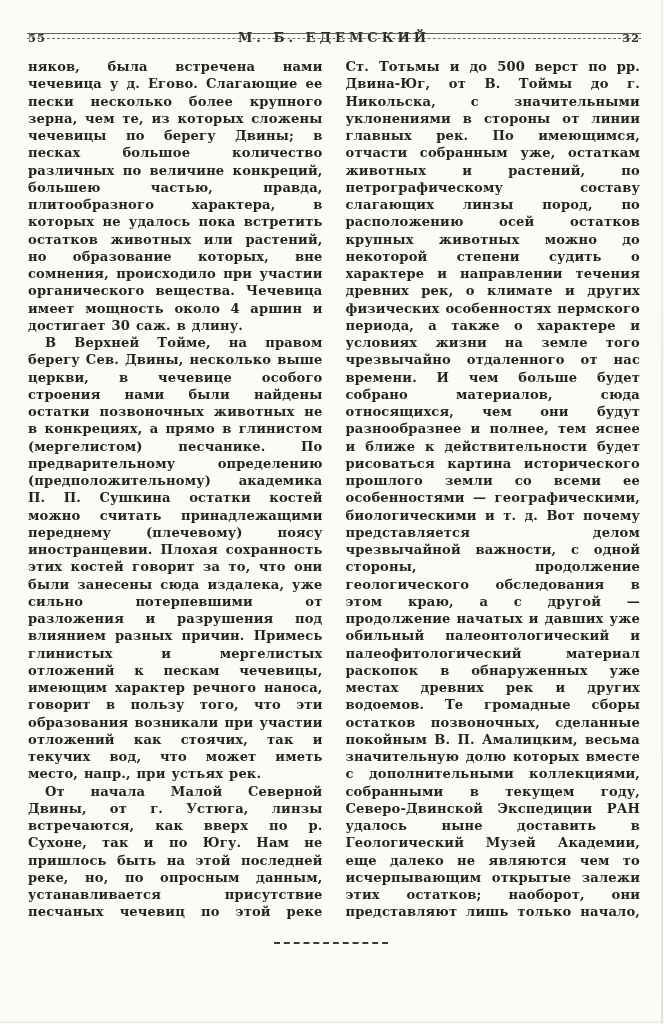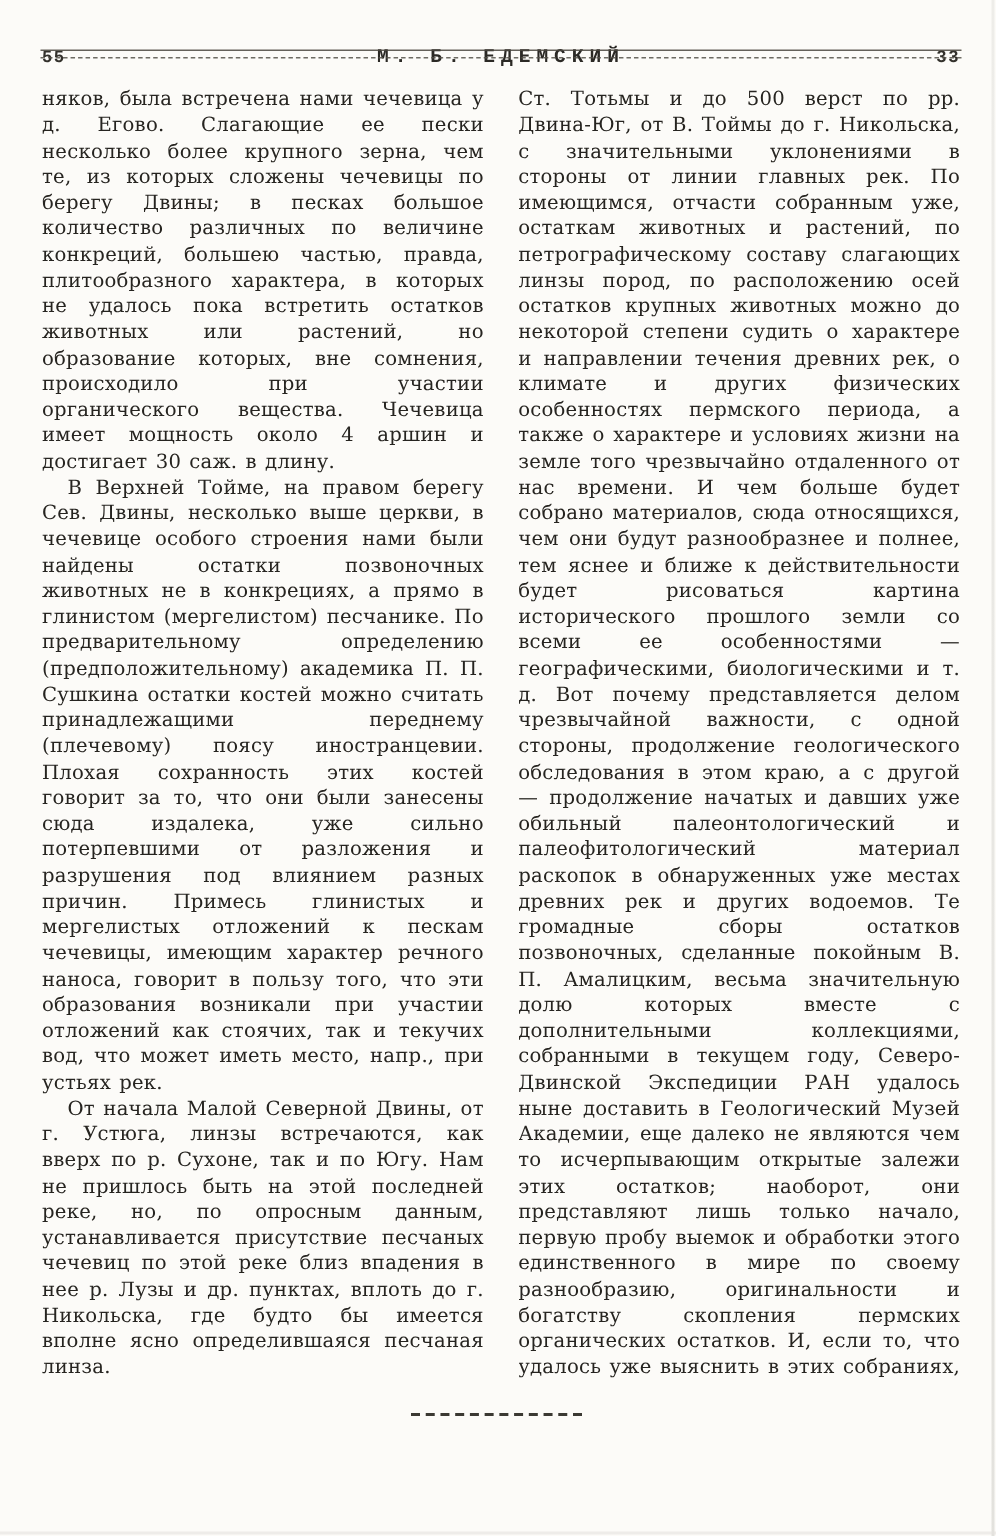--- a/index.html
+++ b/index.html
@@ -35,21 +35,20 @@
   }
   .header {
     position: absolute;
     top: 14px;
     left: 28px;
     right: 24px;
     height: 18px;
     display: flex;
     align-items: baseline;
     justify-content: space-between;
-    font-family: Liberation Mono, monospace;
   }
   .page-num {
     font-size: 11.5px;
     font-weight: bold;
     letter-spacing: 1px;
     color: #33312c;
   }
   .running-title {
     font-size: 13px;
     font-weight: bold;
@@ -69,20 +68,21 @@
     opacity: .85;
   }
   .columns {
     position: absolute;
     top: 58px;
     left: 28px;
     right: 24px;
     height: 862px;
     display: flex;
     gap: 23px;
+    font-weight: bold;
   }
   .col {
     flex: 1 1 0;
     overflow: hidden;
   }
   .col p {
     margin: 0;
     font-size: 13.1px;
     line-height: 17.25px;
     text-align: justify;
@@ -102,21 +102,21 @@
   }
 </style>
 </head>
 <body>
 
 <div class="page">
 
   <div class="header">
     <span class="page-num">55</span>
     <span class="running-title">М. Б. ЕДЕМСКИЙ</span>
-    <span class="page-num">33</span>
+    <span class="page-num">32</span>
   </div>
 
   <div class="header-rule"></div>
 
   <div class="columns">
 
     <div class="col">
       <p>няков, была встречена нами чечевица у д. Егово. Слагающие ее пески несколько более крупного зерна, чем те, из которых сложены чечевицы по берегу Двины; в песках большое количество различных по величине конкреций, большею частью, правда, плитообразного характера, в которых не удалось пока встретить остатков животных или растений, но образование которых, вне сомнения, происходило при участии органического вещества. Чечевица имеет мощность около 4 аршин и достигает 30 саж. в длину.</p>
       <p class="indent">В Верхней Тойме, на правом берегу Сев. Двины, несколько выше церкви, в чечевице особого строения нами были найдены остатки позвоночных животных не в конкрециях, а прямо в глинистом (мергелистом) песчанике. По предварительному определению (предположительному) академика П. П. Сушкина остатки костей можно считать принадлежащими переднему (плечевому) поясу иностранцевии. Плохая сохранность этих костей говорит за то, что они были занесены сюда издалека, уже сильно потерпевшими от разложения и разрушения под влиянием разных причин. Примесь глинистых и мергелистых отложений к пескам чечевицы, имеющим характер речного наноса, говорит в пользу того, что эти образования возникали при участии отложений как стоячих, так и текучих вод, что может иметь место, напр., при устьях рек.</p>
       <p class="indent">От начала Малой Северной Двины, от г. Устюга, линзы встречаются, как вверх по р. Сухоне, так и по Югу. Нам не пришлось быть на этой последней реке, но, по опросным данным, устанавливается присутствие песчаных чечевиц по этой реке близ впадения в нее р. Лузы и др. пунктах, вплоть до г. Никольска, где будто бы имеется вполне ясно определившаяся песчаная линза.</p>

